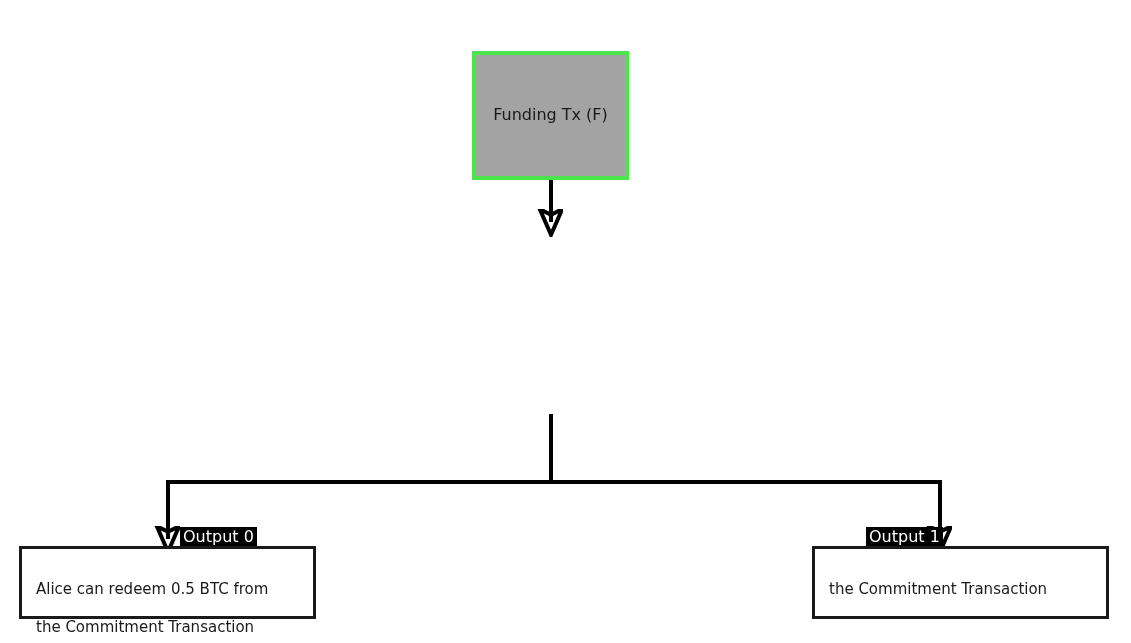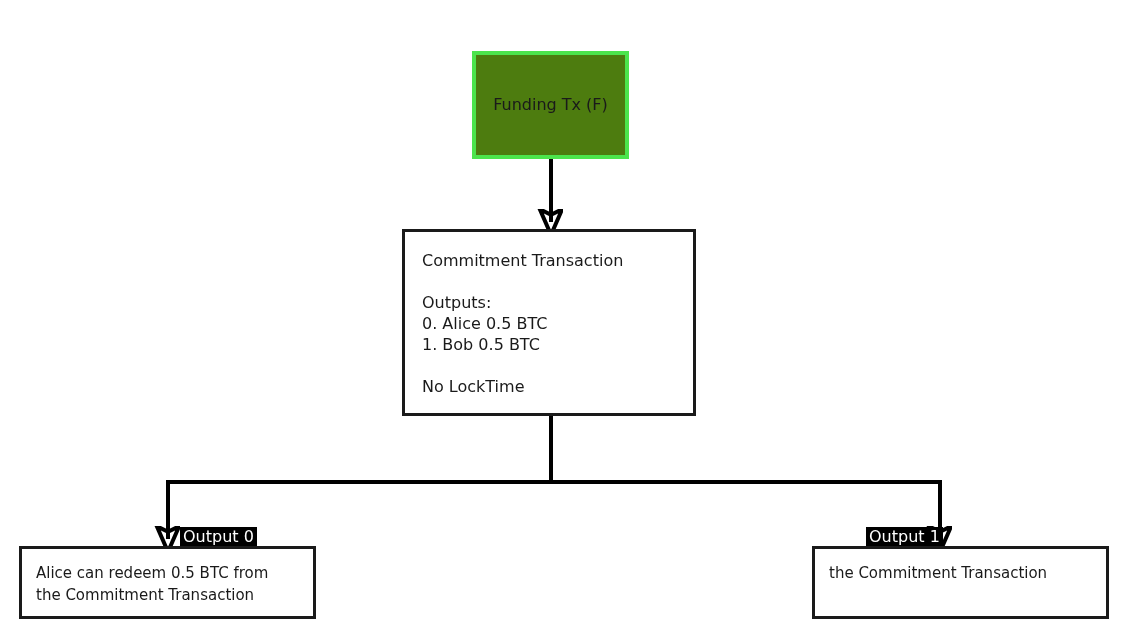--- a/index.html
+++ b/index.html
@@ -23,23 +23,23 @@
     position: absolute;
     box-sizing: border-box;
     background: #ffffff;
     border: 3px solid #1a1a1a;
     color: #1a1a1a;
   }
   .node-funding {
     left: 472px;
     top: 51px;
     width: 157px;
-    height: 108px;
+    height: 129px;
     border: 4px solid #4ce44c;
-    background: #4d7c0f;
+    background: #a3a3a3;
     display: flex;
     align-items: center;
     justify-content: center;
   }
   .node-funding .node-title {
     font-size: 16px;
     line-height: 1.3;
     text-align: center;
     color: #1a1a1a;
   }
@@ -66,20 +66,21 @@
     height: 73px;
     padding: 13px 0 0 14px;
   }
   .node-alice { left: 19px;  top: 546px; }
   .node-bob   { left: 812px; top: 546px; }
   .node-leaf .line {
     font-size: 15px;
     line-height: 22px;
     white-space: pre;
     color: #1a1a1a;
+    margin-top: 16px;
   }
 
   
   .edge-label {
     position: absolute;
     background: #000000;
     color: #ffffff;
     font-size: 16px;
     line-height: 20px;
     padding: 0px 3px;
@@ -120,29 +121,20 @@
 
     <line x1="168" y1="482" x2="168" y2="539" stroke-width="4" marker-end="url(#arrowhead)"></line>
 
     <line x1="940" y1="482" x2="940" y2="539" stroke-width="4" marker-end="url(#arrowhead)"></line>
   </svg>
 
   <div class="node node-funding">
     <div class="node-title">Funding Tx (F)</div>
   </div>
 
-  <div class="node node-commitment">
-    <div class="line">Commitment Transaction</div>
-    <div class="line spacer-line"></div>
-    <div class="line">Outputs:</div>
-    <div class="line">0. Alice 0.5 BTC</div>
-    <div class="line">1. Bob 0.5 BTC</div>
-    <div class="line spacer-line"></div>
-    <div class="line">No LockTime</div>
-  </div>
 
   <div class="edge-label label-output0">Output 0</div>
   <div class="edge-label label-output1">Output 1</div>
 
   <div class="node node-leaf node-alice">
     <div class="line">Alice can redeem 0.5 BTC from</div>
     <div class="line">the Commitment Transaction</div>
   </div>
 
   <div class="node node-leaf node-bob">

